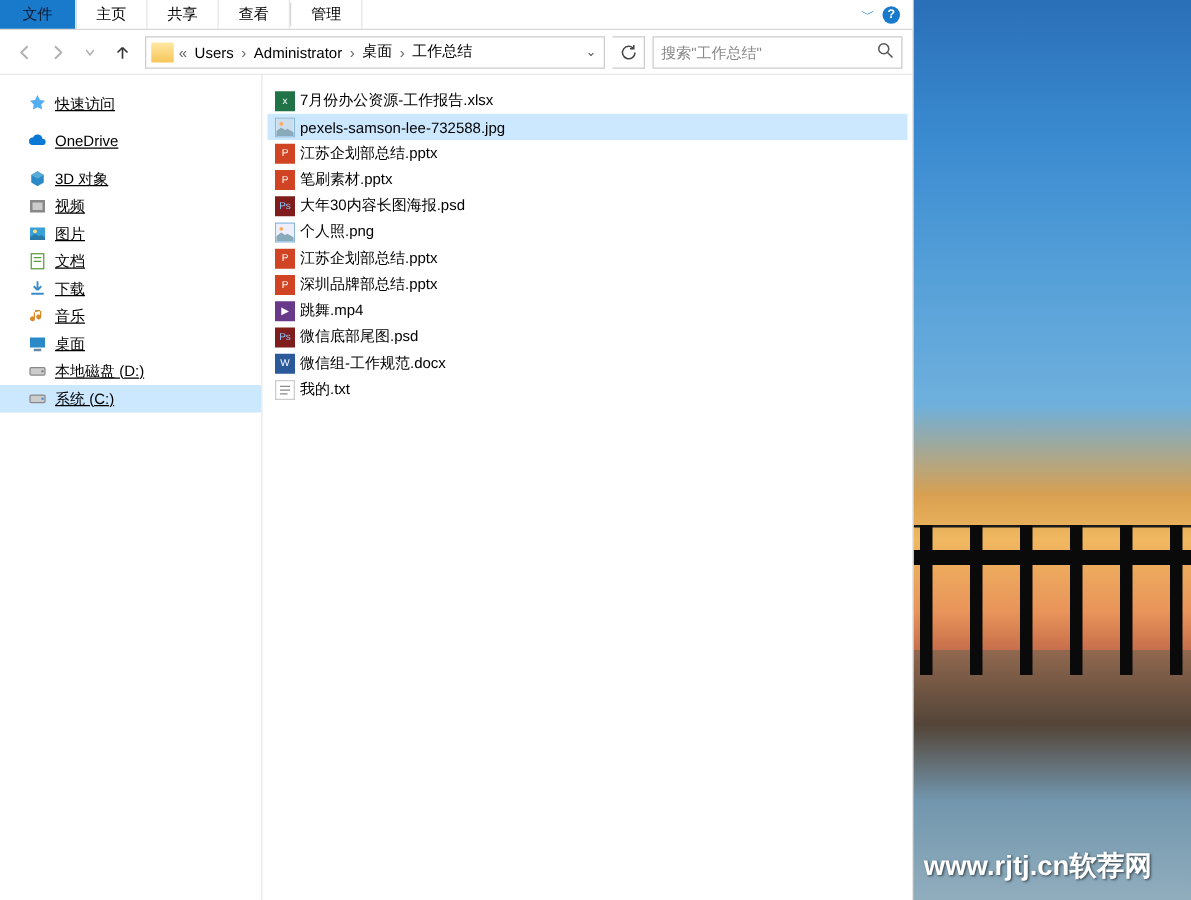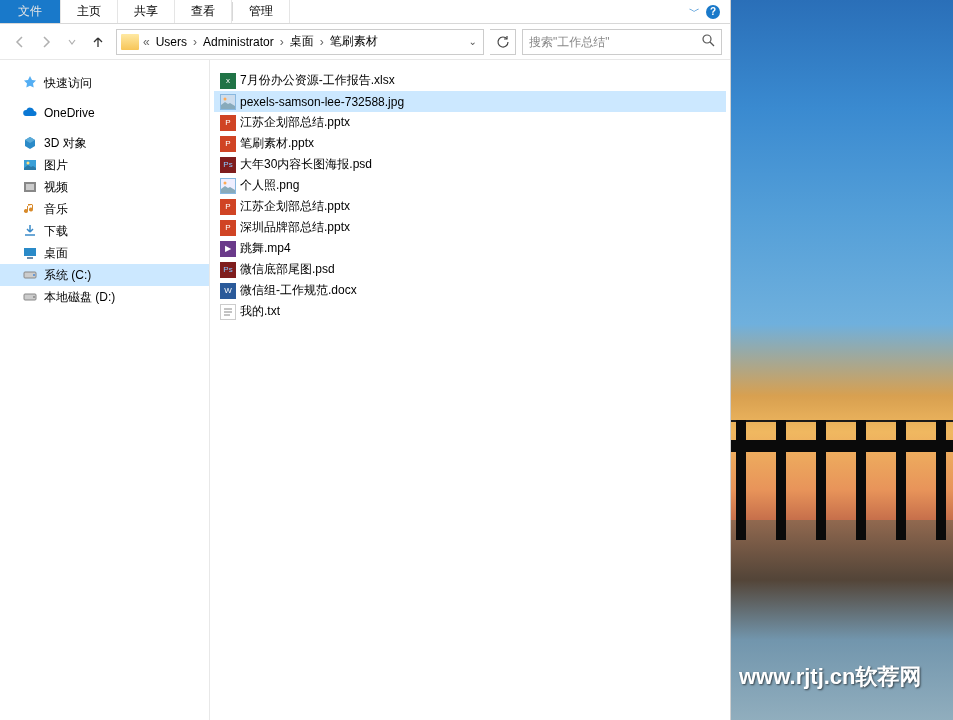--- a/index.html
+++ b/index.html
@@ -24,21 +24,21 @@
     }
     .ribbon-tab {
       padding: 4px 16px;
       cursor: pointer;
       display: flex;
       align-items: center;
       border-right: 1px solid #e5e5e5;
     }
     .ribbon-tab.file-tab {
       background: #1979ca;
-      color: #e5e5e5;
+      color: #0f172a;
       padding: 4px 18px;
     }
     .ribbon-right {
       margin-left: auto;
       display: flex;
       align-items: center;
       gap: 6px;
       padding-right: 10px;
     }
     .chevron-expand { color: #1979ca; font-size: 11px; }
@@ -104,20 +104,21 @@
     .search-icon { color: #555; margin-left: auto; }
     
     .explorer-body { flex: 1; display: flex; overflow: hidden; }
     
     .nav-pane {
       width: 210px;
       border-right: 1px solid #e8e8e8;
       padding: 8px 0;
       font-size: 12px;
       overflow-y: auto;
+      text-decoration: underline;
     }
     .nav-group { padding: 4px 0; }
     .nav-item {
       display: flex; align-items: center;
       padding: 2px 8px 2px 22px;
       height: 22px;
       cursor: pointer;
       gap: 6px;
     }
     .nav-item.indent1 { }
@@ -176,21 +177,21 @@
       background: #0a0a0a;
     }
     .water-reflection {
       position: absolute;
       bottom: 0; left: 0; right: 0; height: 200px;
       background: linear-gradient(to bottom, #8a6850 0%, #5a4838 30%, #7aa0b8 60%, #9ab8c8 100%);
       opacity: 0.9;
     }
     .watermark {
       position: absolute;
-      bottom: 28px;
+      bottom: 12px;
       left: 8px;
       color: #fff;
       font-size: 22px;
       font-weight: bold;
       text-shadow: 1px 1px 2px rgba(0,0,0,0.6);
     }
     
     
     .ic-star { color: #54aef3; }
     .ic-onedrive { color: #0a78d4; }
@@ -258,21 +259,21 @@
 
     <div class="breadcrumb-bar">
       <div class="folder-icon-bc"></div>
       <span class="breadcrumb-sep">«</span>
       <span class="breadcrumb-item">Users</span>
       <span class="breadcrumb-sep">›</span>
       <span class="breadcrumb-item">Administrator</span>
       <span class="breadcrumb-sep">›</span>
       <span class="breadcrumb-item">桌面</span>
       <span class="breadcrumb-sep">›</span>
-      <span class="breadcrumb-item">笔刷素材</span>
+      <span class="breadcrumb-item">工作总结</span>
       <div class="breadcrumb-end">
         <span class="dd-chev">⌄</span>
       </div>
     </div>
     <div class="refresh-btn">
       <svg width="14" height="14" viewBox="0 0 14 14">
           <path d="M11 4 A5 5 0 1 0 12 7" stroke="#444" stroke-width="1.2" fill="none"></path>
           <path d="M11 1 L11 4 L8 4" stroke="#444" stroke-width="1.2" fill="none"></path>
         </svg>
     </div>
@@ -314,81 +315,91 @@
         <div class="nav-item indent1">
           <span class="nav-icon ic-3d">
             <svg width="16" height="16" viewBox="0 0 16 16">
                 <path d="M8 2l5 3v6l-5 3-5-3V5z" fill="#2a8ac8"></path>
                 <path d="M8 2l5 3-5 3-5-3z" fill="#5aaad8"></path>
               </svg>
           </span>
           <span>3D 对象</span>
         </div>
         <div class="nav-item indent1">
+          <span class="nav-icon ic-video">
+            <svg width="16" height="16" viewBox="0 0 16 16">
+                <rect x="2" y="3" width="12" height="10" fill="#888"></rect>
+                <rect x="4" y="5" width="8" height="6" fill="#ccc"></rect>
+              </svg>
+          </span>
+          <span>视频</span>
+        </div>
+        <div class="nav-item indent1">
           <span class="nav-icon ic-pictures">
             <svg width="16" height="16" viewBox="0 0 16 16">
                 <rect x="2" y="3" width="12" height="10" fill="#3aa0d8"></rect>
                 <circle cx="6" cy="6" r="1.5" fill="#ffe080"></circle>
                 <path d="M2 11l4-3 3 2 2-1 3 2v2H2z" fill="#2a7aa8"></path>
               </svg>
           </span>
           <span>图片</span>
         </div>
         <div class="nav-item indent1">
-          <span class="nav-icon ic-video">
-            <svg width="16" height="16" viewBox="0 0 16 16">
-                <rect x="2" y="3" width="12" height="10" fill="#888"></rect>
-                <rect x="4" y="5" width="8" height="6" fill="#ccc"></rect>
-              </svg>
-          </span>
-          <span>视频</span>
-        </div>
-        <div class="nav-item indent1">
-          <span class="nav-icon ic-music">
-            <svg width="16" height="16" viewBox="0 0 16 16">
-                <path d="M6 3v7a2 2 0 1 1-1-1.7V5l6-1.5v5a2 2 0 1 1-1-1.7V3z" fill="#d88a2a"></path>
-              </svg>
-          </span>
-          <span>音乐</span>
+          <span class="nav-icon ic-docs">
+            <svg width="16" height="16" viewBox="0 0 16 16">
+                <rect x="3" y="2" width="10" height="12" fill="#fff" stroke="#5a9a3a"></rect>
+                <line x1="5" y1="5" x2="11" y2="5" stroke="#5a9a3a"></line>
+                <line x1="5" y1="8" x2="11" y2="8" stroke="#5a9a3a"></line>
+              </svg>
+          </span>
+          <span>文档</span>
         </div>
         <div class="nav-item indent1">
           <span class="nav-icon ic-downloads">
             <svg width="16" height="16" viewBox="0 0 16 16">
                 <path d="M8 2v7m0 0l-3-3m3 3l3-3" stroke="#3a8ac8" stroke-width="1.5" fill="none"></path>
                 <path d="M3 12h10" stroke="#3a8ac8" stroke-width="1.5"></path>
               </svg>
           </span>
           <span>下载</span>
         </div>
         <div class="nav-item indent1">
+          <span class="nav-icon ic-music">
+            <svg width="16" height="16" viewBox="0 0 16 16">
+                <path d="M6 3v7a2 2 0 1 1-1-1.7V5l6-1.5v5a2 2 0 1 1-1-1.7V3z" fill="#d88a2a"></path>
+              </svg>
+          </span>
+          <span>音乐</span>
+        </div>
+        <div class="nav-item indent1">
           <span class="nav-icon ic-desktop">
             <svg width="16" height="16" viewBox="0 0 16 16">
                 <rect x="2" y="3" width="12" height="8" fill="#2a8ac8"></rect>
                 <rect x="5" y="12" width="6" height="2" fill="#6a8aa8"></rect>
               </svg>
           </span>
           <span>桌面</span>
         </div>
+        <div class="nav-item indent1">
+          <span class="nav-icon ic-drive">
+            <svg width="16" height="16" viewBox="0 0 16 16">
+                <rect x="2" y="5" width="12" height="6" rx="1" fill="#ccc" stroke="#888"></rect>
+                <circle cx="12" cy="8" r="1" fill="#888"></circle>
+              </svg>
+          </span>
+          <span>本地磁盘 (D:)</span>
+        </div>
         <div class="nav-item indent1 selected">
           <span class="nav-icon ic-drive">
             <svg width="16" height="16" viewBox="0 0 16 16">
                 <rect x="2" y="5" width="12" height="6" rx="1" fill="#ccc" stroke="#888"></rect>
                 <circle cx="12" cy="8" r="1" fill="#4a8ad8"></circle>
               </svg>
           </span>
           <span>系统 (C:)</span>
-        </div>
-        <div class="nav-item indent1">
-          <span class="nav-icon ic-drive">
-            <svg width="16" height="16" viewBox="0 0 16 16">
-                <rect x="2" y="5" width="12" height="6" rx="1" fill="#ccc" stroke="#888"></rect>
-                <circle cx="12" cy="8" r="1" fill="#888"></circle>
-              </svg>
-          </span>
-          <span>本地磁盘 (D:)</span>
         </div>
       </div>
     </div>
 
     <div class="file-list" id="file-list">
         <div class="file-item">
           <div class="file-icon file-xlsx">x</div>
           <span>7月份办公资源-工作报告.xlsx</span>
         </div>
         <div class="file-item selected">

